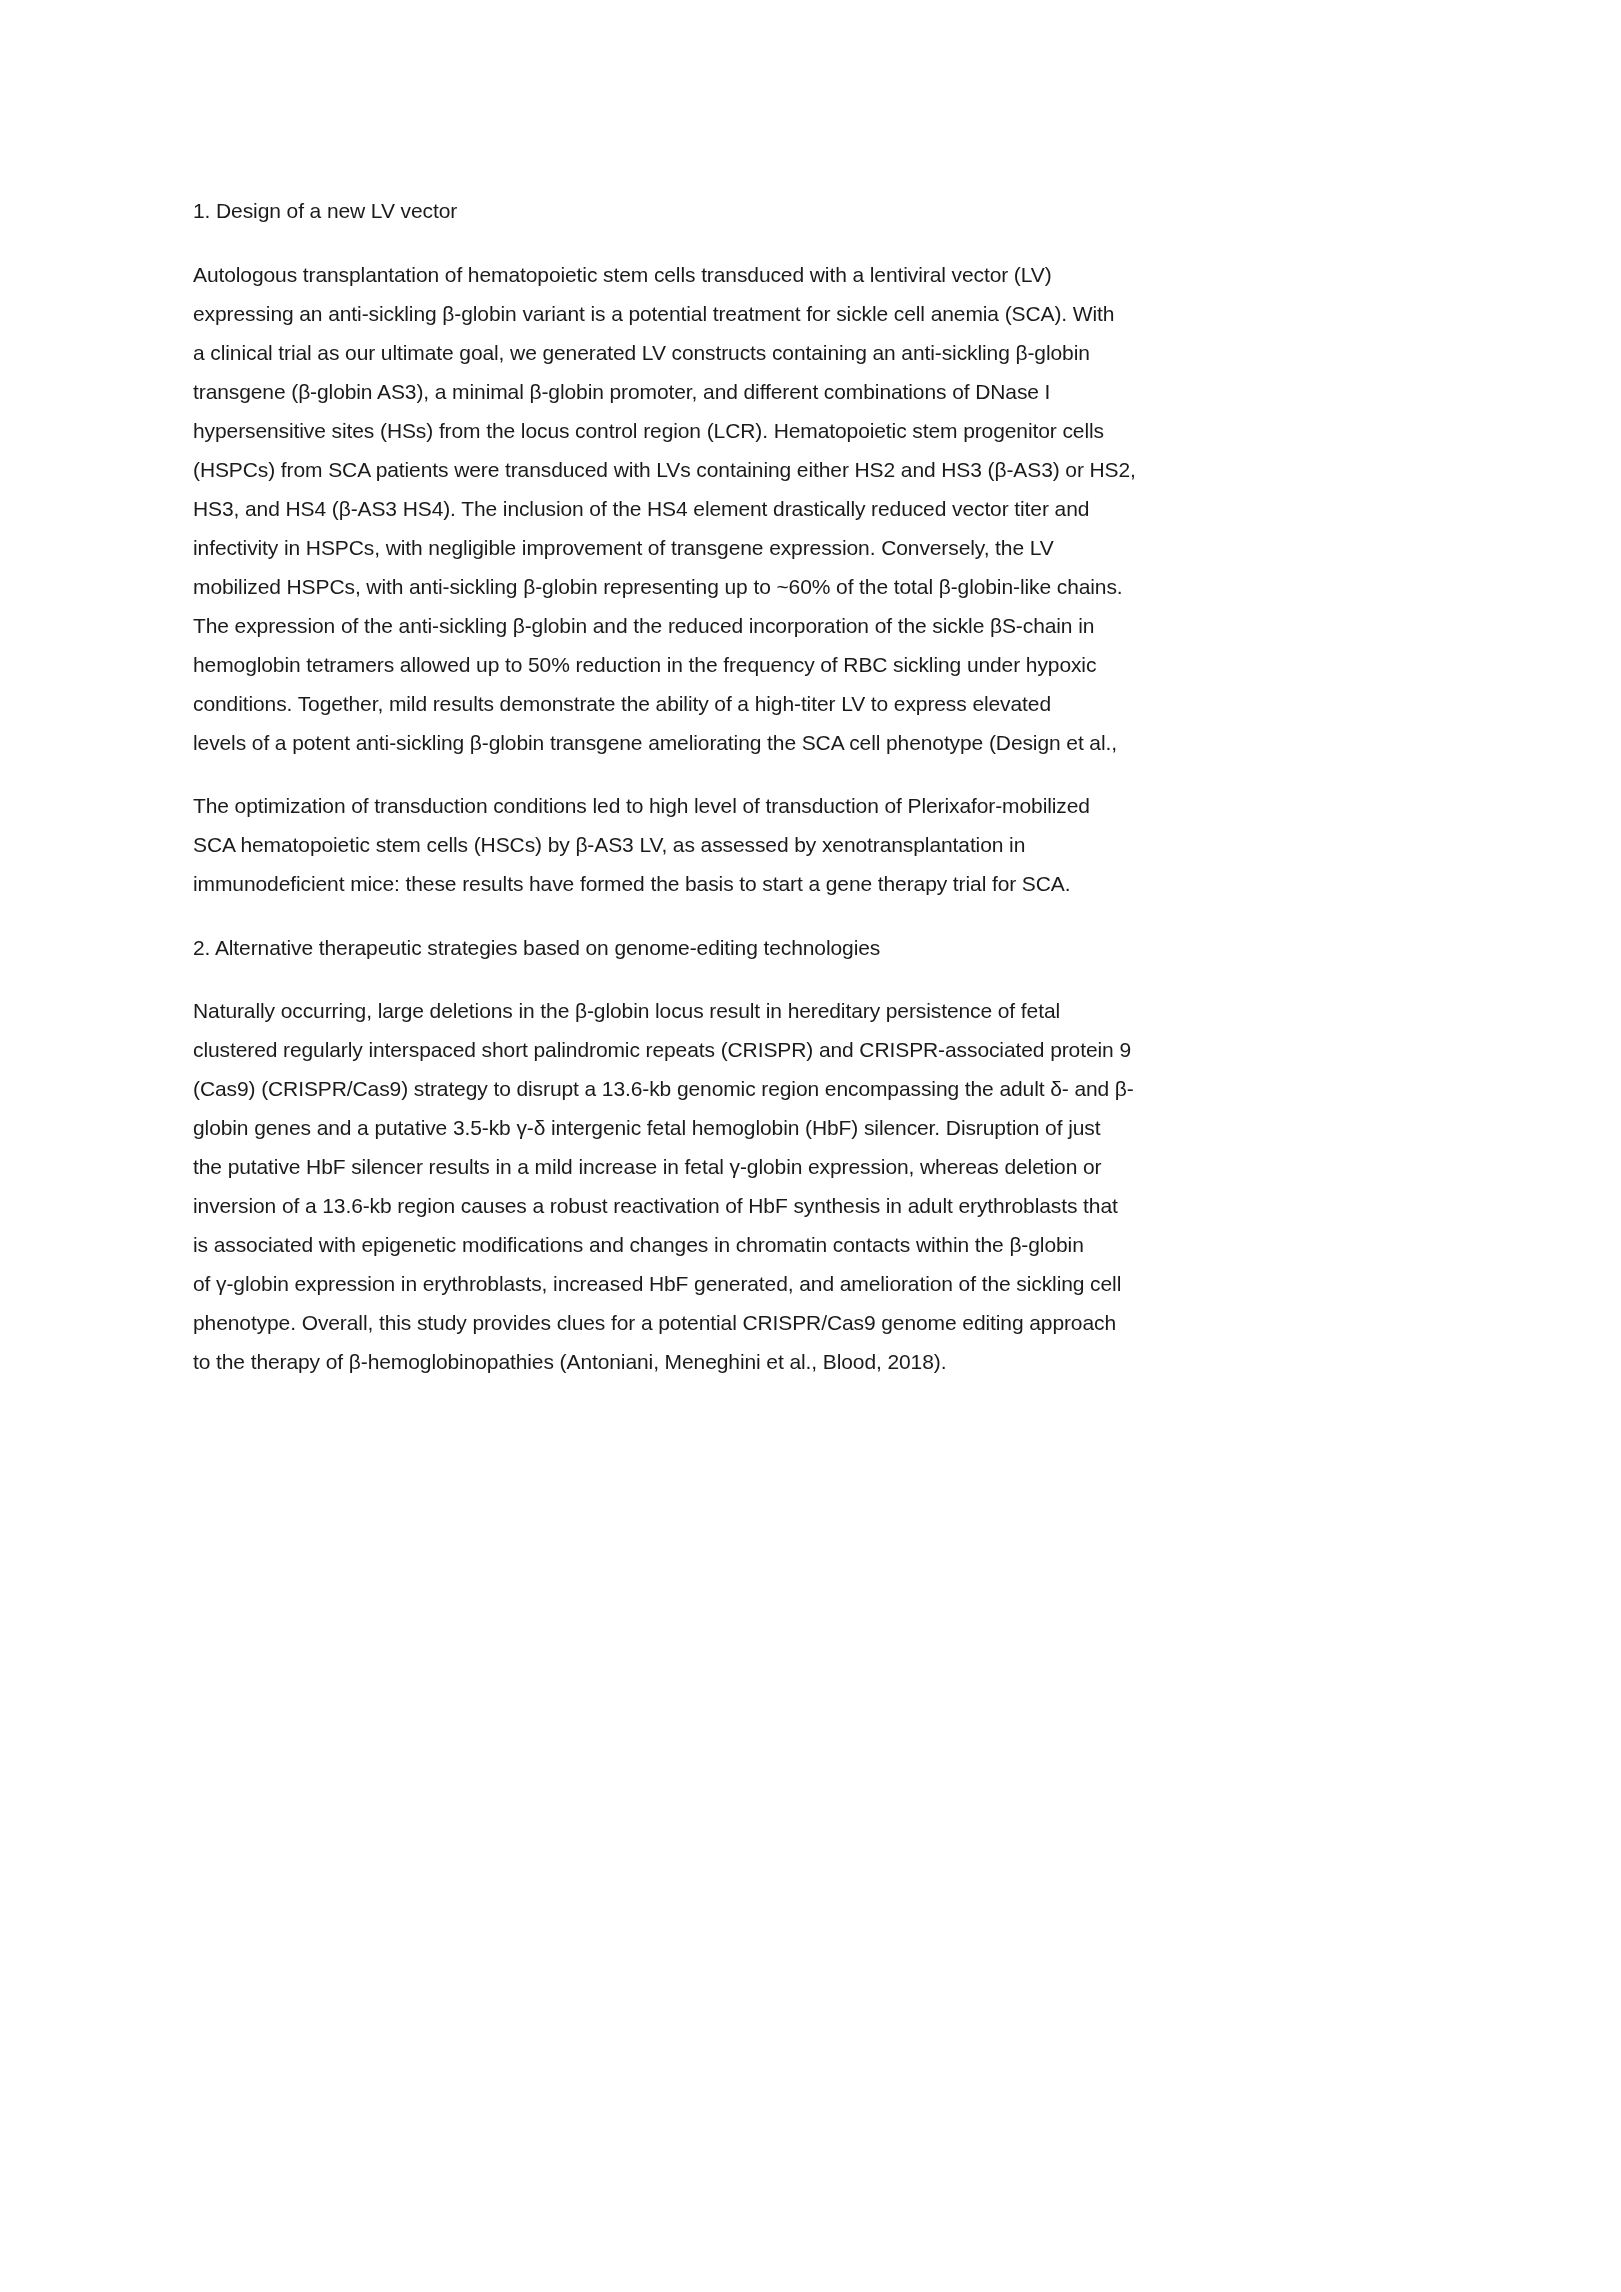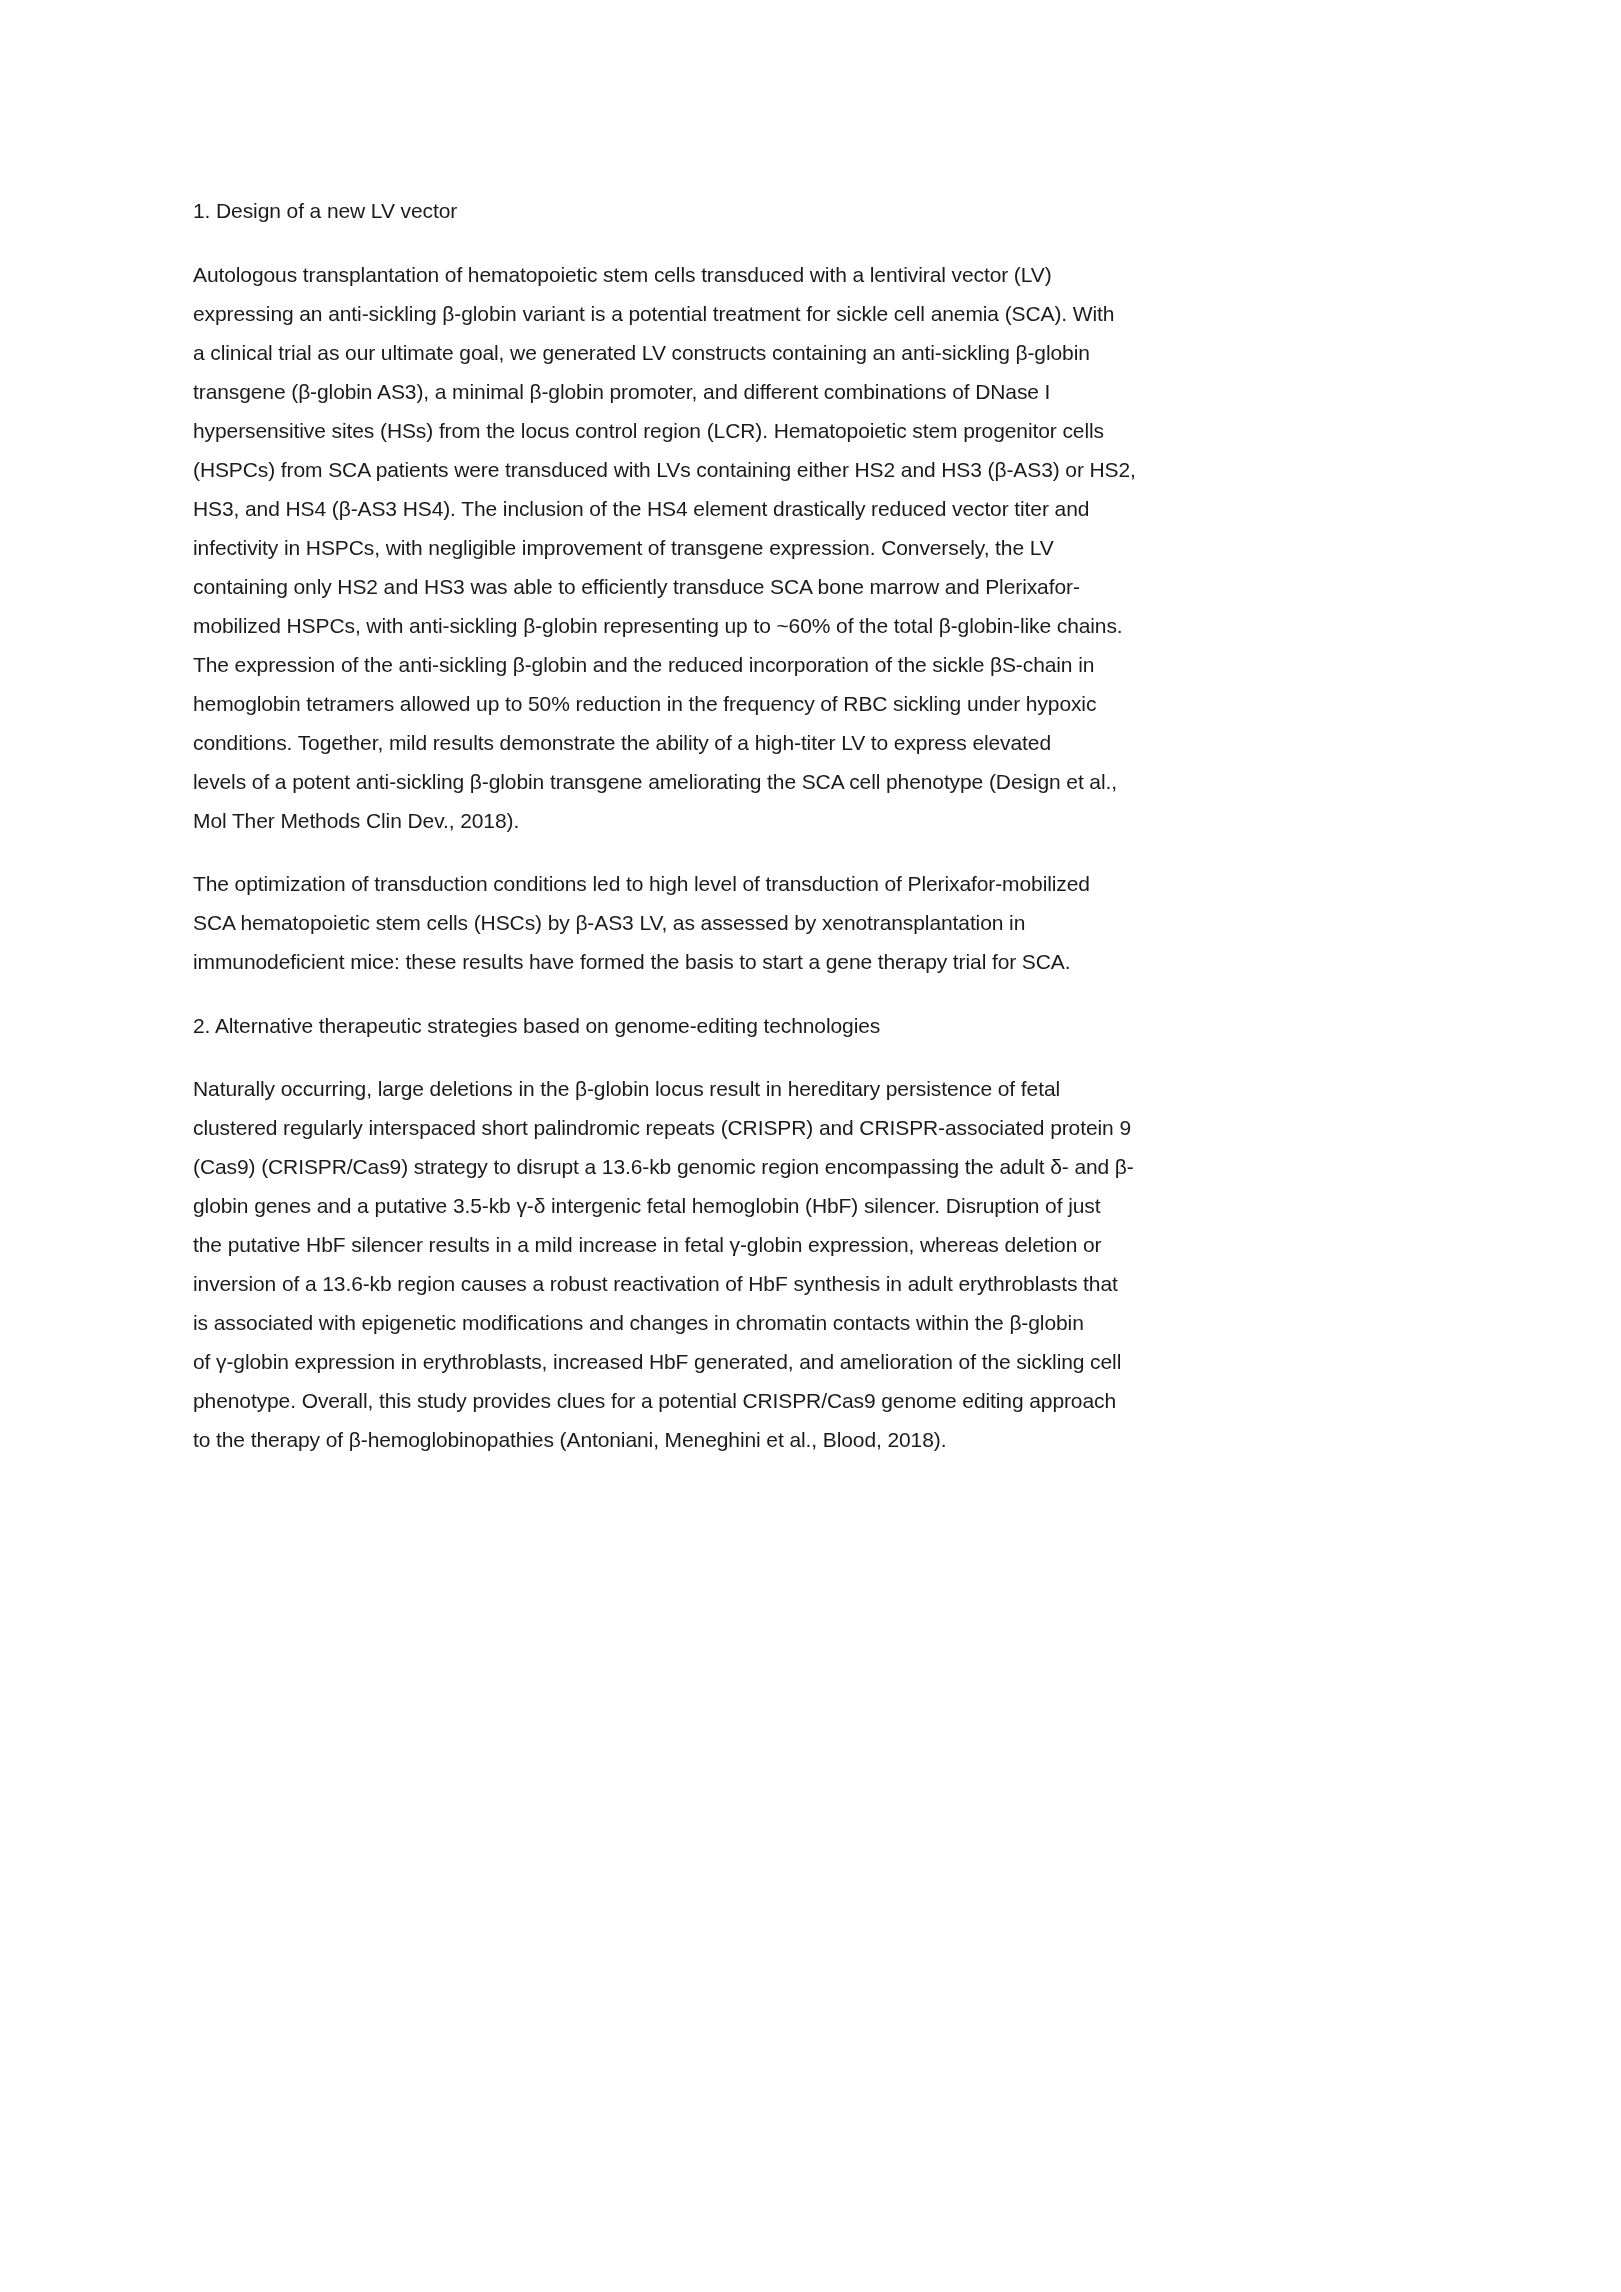--- a/index.html
+++ b/index.html
@@ -38,27 +38,25 @@
 
   <p class="para">
     <span class="line">Autologous transplantation of hematopoietic stem cells transduced with a lentiviral vector (LV)</span>
     <span class="line">expressing an anti-sickling β-globin variant is a potential treatment for sickle cell anemia (SCA). With</span>
     <span class="line">a clinical trial as our ultimate goal, we generated LV constructs containing an anti-sickling β-globin</span>
     <span class="line">transgene (β-globin AS3), a minimal β-globin promoter, and different combinations of DNase I</span>
     <span class="line">hypersensitive sites (HSs) from the locus control region (LCR). Hematopoietic stem progenitor cells</span>
     <span class="line">(HSPCs) from SCA patients were transduced with LVs containing either HS2 and HS3 (β-AS3) or HS2,</span>
     <span class="line">HS3, and HS4 (β-AS3 HS4). The inclusion of the HS4 element drastically reduced vector titer and</span>
     <span class="line">infectivity in HSPCs, with negligible improvement of transgene expression. Conversely, the LV</span>
-    <span class="line">containing only HS2 and HS3 was able to efficiently transduce SCA bone marrow and Plerixafor-</span>
     <span class="line">mobilized HSPCs, with anti-sickling β-globin representing up to ~60% of the total β-globin-like chains.</span>
     <span class="line">The expression of the anti-sickling β-globin and the reduced incorporation of the sickle βS-chain in</span>
     <span class="line">hemoglobin tetramers allowed up to 50% reduction in the frequency of RBC sickling under hypoxic</span>
     <span class="line">conditions. Together, mild results demonstrate the ability of a high-titer LV to express elevated</span>
     <span class="line">levels of a potent anti-sickling β-globin transgene ameliorating the SCA cell phenotype (Design et al.,</span>
-    <span class="line">Mol Ther Methods Clin Dev., 2018).</span>
   </p>
 
   <p class="para">
     <span class="line">The optimization of transduction conditions led to high level of transduction of Plerixafor-mobilized</span>
     <span class="line">SCA hematopoietic stem cells (HSCs) by β-AS3 LV, as assessed by xenotransplantation in</span>
     <span class="line">immunodeficient mice: these results have formed the basis to start a gene therapy trial for SCA.</span>
   </p>
 
   <p class="para">
     <span class="line">2. Alternative therapeutic strategies based on genome-editing technologies</span>

